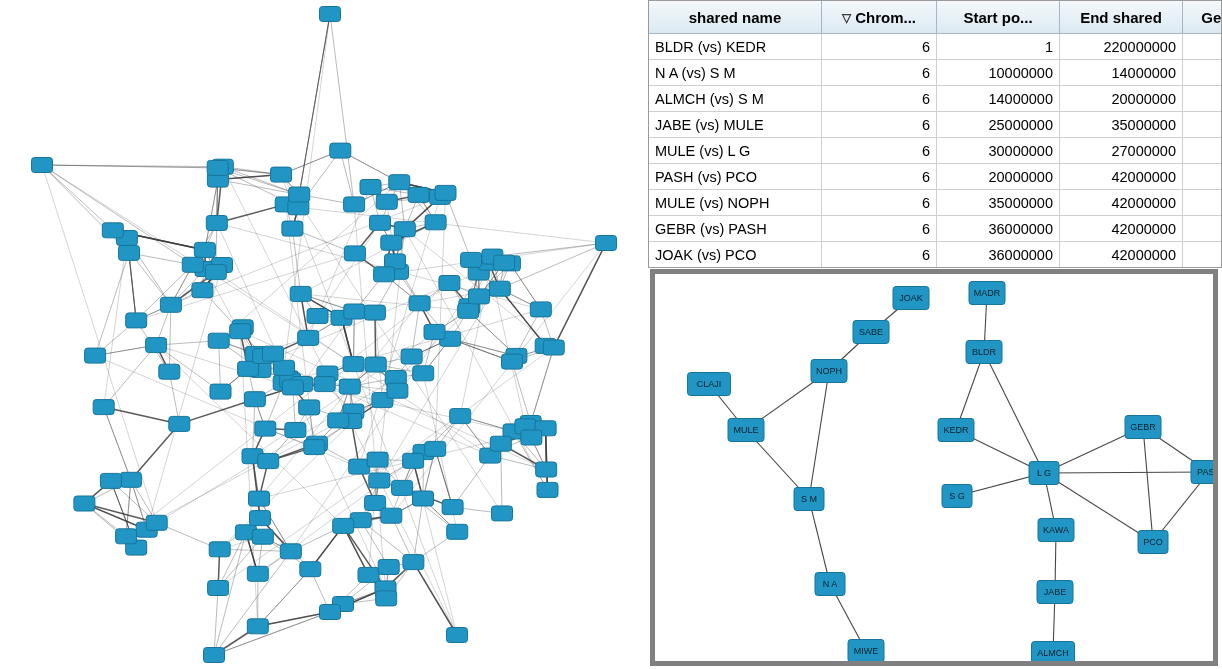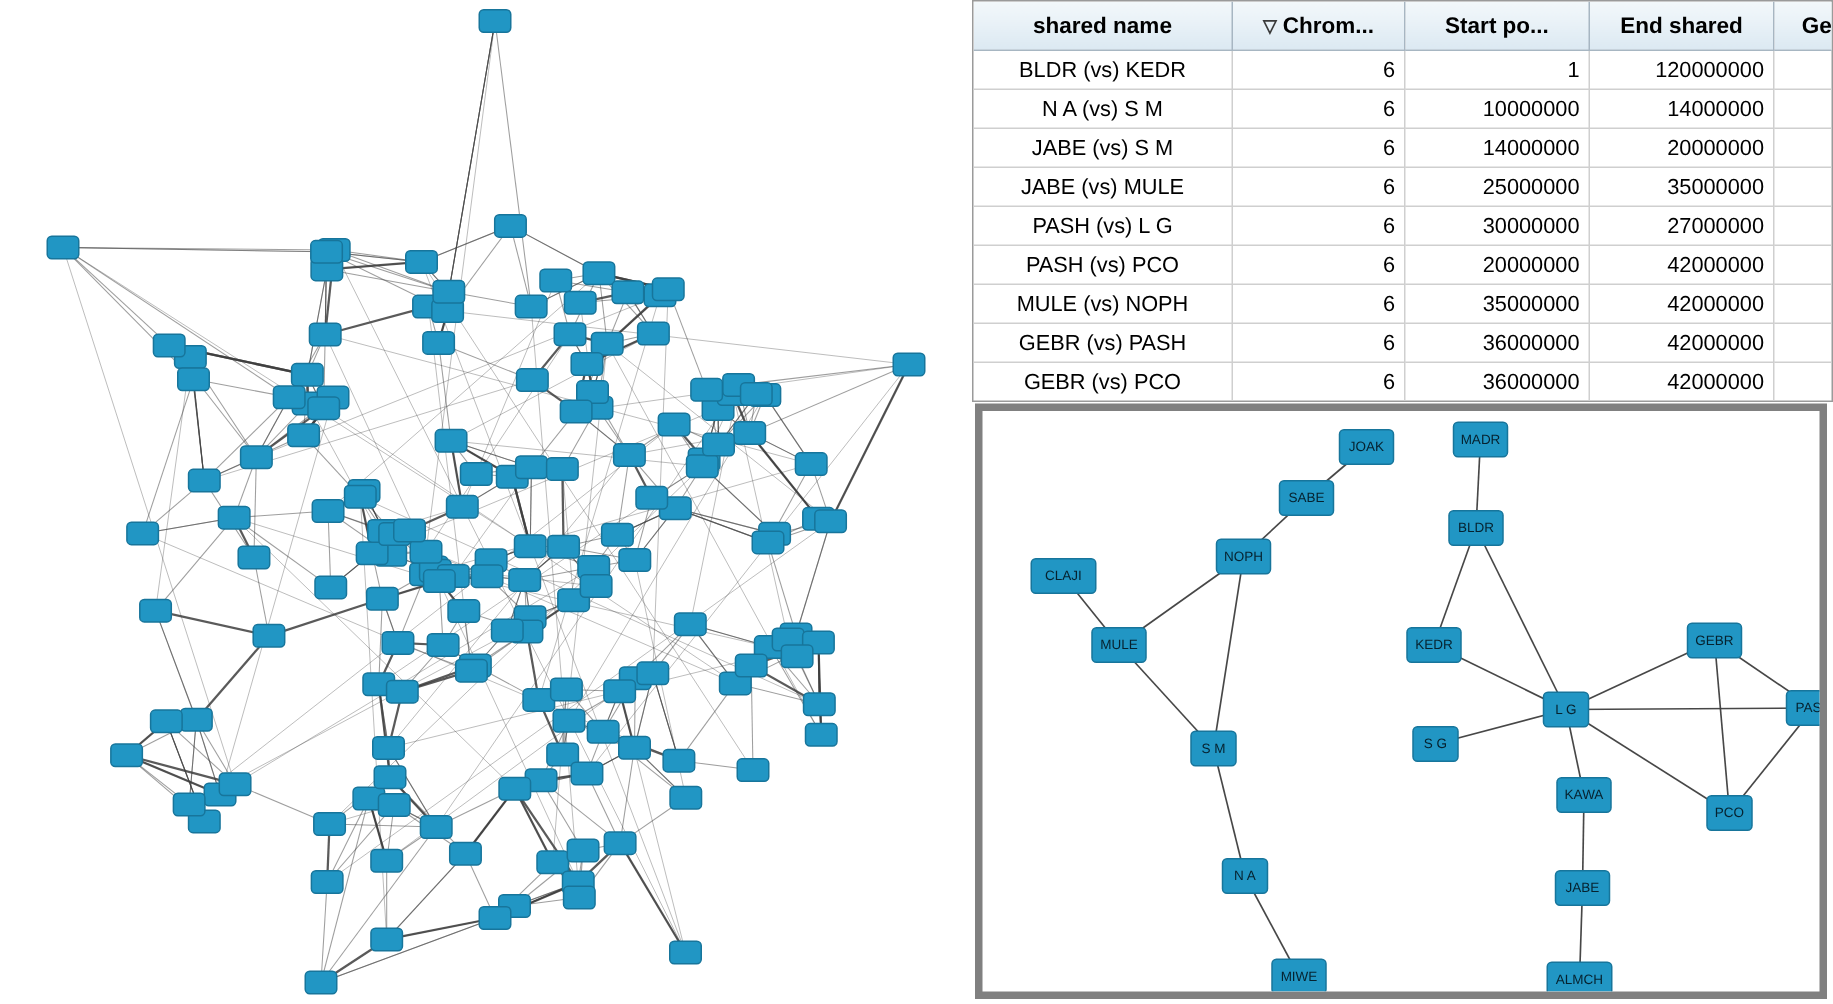--- a/index.html
+++ b/index.html
@@ -76,21 +76,21 @@
   table.data-table td {
     border-right: 1px solid #cfcfcf;
     border-bottom: 1px solid #cfcfcf;
     padding: 2px 6px;
     height: 21px;
     white-space: nowrap;
     overflow: hidden;
     font-size: 14.5px;
   }
   td.num { text-align: right; }
-  td.txt { text-align: center; }
+  td.txt { text-align: left; }
   .filter-glyph {
     display: inline-block;
     margin-right: 4px;
     color: #3a3a3a;
     font-size: 12px;
     vertical-align: 1px;
   }
   .hdr-inner { display: inline-block; }
 
   
@@ -1221,46 +1221,46 @@
             <th class="col-gen">
               <span class="hdr-inner">Genetic...</span>
             </th>
           </tr>
         </thead>
         <tbody id="table-body">
             <tr>
               <td class="txt">BLDR (vs) KEDR</td>
               <td class="num">6</td>
               <td class="num">1</td>
-              <td class="num">120000000</td>
+              <td class="num">220000000</td>
               <td class="num">192.0</td>
             </tr>
             <tr>
               <td class="txt">N A (vs) S M</td>
               <td class="num">6</td>
               <td class="num">10000000</td>
               <td class="num">14000000</td>
               <td class="num">6.6</td>
             </tr>
             <tr>
-              <td class="txt">JABE (vs) S M</td>
+              <td class="txt">ALMCH (vs) S M</td>
               <td class="num">6</td>
               <td class="num">14000000</td>
               <td class="num">20000000</td>
               <td class="num">7.5</td>
             </tr>
             <tr>
               <td class="txt">JABE (vs) MULE</td>
               <td class="num">6</td>
               <td class="num">25000000</td>
               <td class="num">35000000</td>
               <td class="num">5.9</td>
             </tr>
             <tr>
-              <td class="txt">PASH (vs) L G</td>
+              <td class="txt">MULE (vs) L G</td>
               <td class="num">6</td>
               <td class="num">30000000</td>
               <td class="num">27000000</td>
               <td class="num">16.9</td>
             </tr>
             <tr>
               <td class="txt">PASH (vs) PCO</td>
               <td class="num">6</td>
               <td class="num">20000000</td>
               <td class="num">42000000</td>
@@ -1274,21 +1274,21 @@
               <td class="num">10.5</td>
             </tr>
             <tr>
               <td class="txt">GEBR (vs) PASH</td>
               <td class="num">6</td>
               <td class="num">36000000</td>
               <td class="num">42000000</td>
               <td class="num">8.9</td>
             </tr>
             <tr>
-              <td class="txt">GEBR (vs) PCO</td>
+              <td class="txt">JOAK (vs) PCO</td>
               <td class="num">6</td>
               <td class="num">36000000</td>
               <td class="num">42000000</td>
               <td class="num">8.4</td>
             </tr>
             <tr>
               <td class="txt">NOPH (vs) S M</td>
               <td class="num">6</td>
               <td class="num">36000000</td>
               <td class="num">42000000</td>

